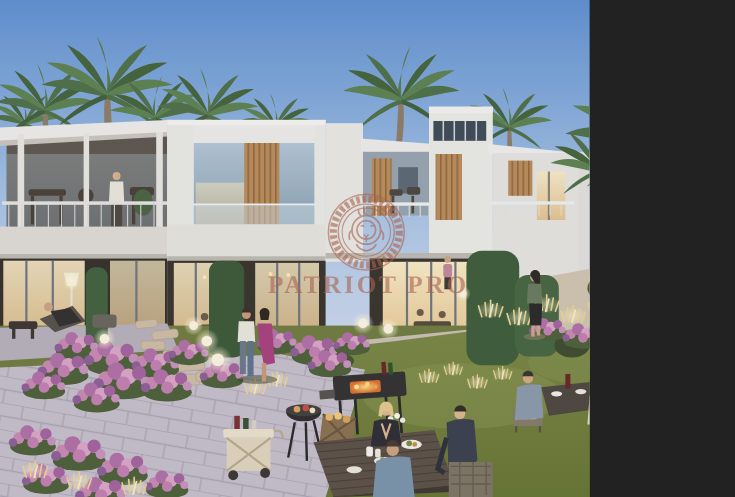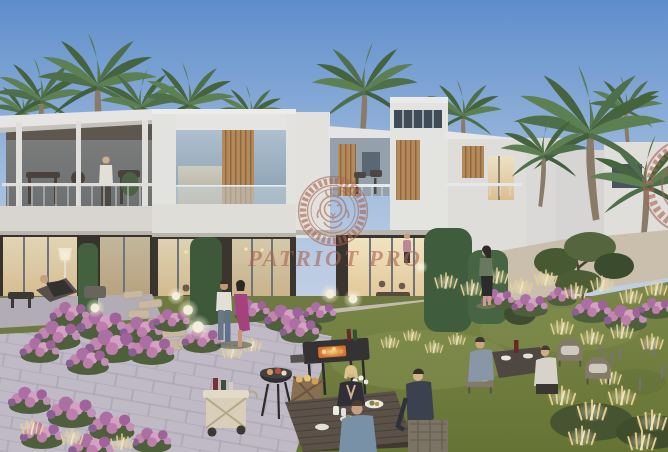--- a/index.html
+++ b/index.html
@@ -1,16 +1,16 @@
 <!DOCTYPE html>
 <html><head>
 <meta charset="utf-8">
 <style>
   html,body{margin:0;padding:0;background:#222;}
-  .stage{position:relative;width:668px;height:452px;overflow:hidden;font-family:"Liberation Serif",serif;font-style:italic;}
+  .stage{position:relative;width:536px;height:452px;overflow:hidden;font-family:"Liberation Serif",serif;}
   .stage svg{position:absolute;left:0;top:0;display:block;}
   .wm-text{font-family:"Liberation Serif",serif;font-weight:bold;}
 </style>
 </head>
 <body>
 
 <div class="stage">
 <svg width="668" height="452" viewBox="0 0 668 452" xmlns="http://www.w3.org/2000/svg">
   <defs>
     <linearGradient id="skyG" x1="0" y1="0" x2="0" y2="1">

